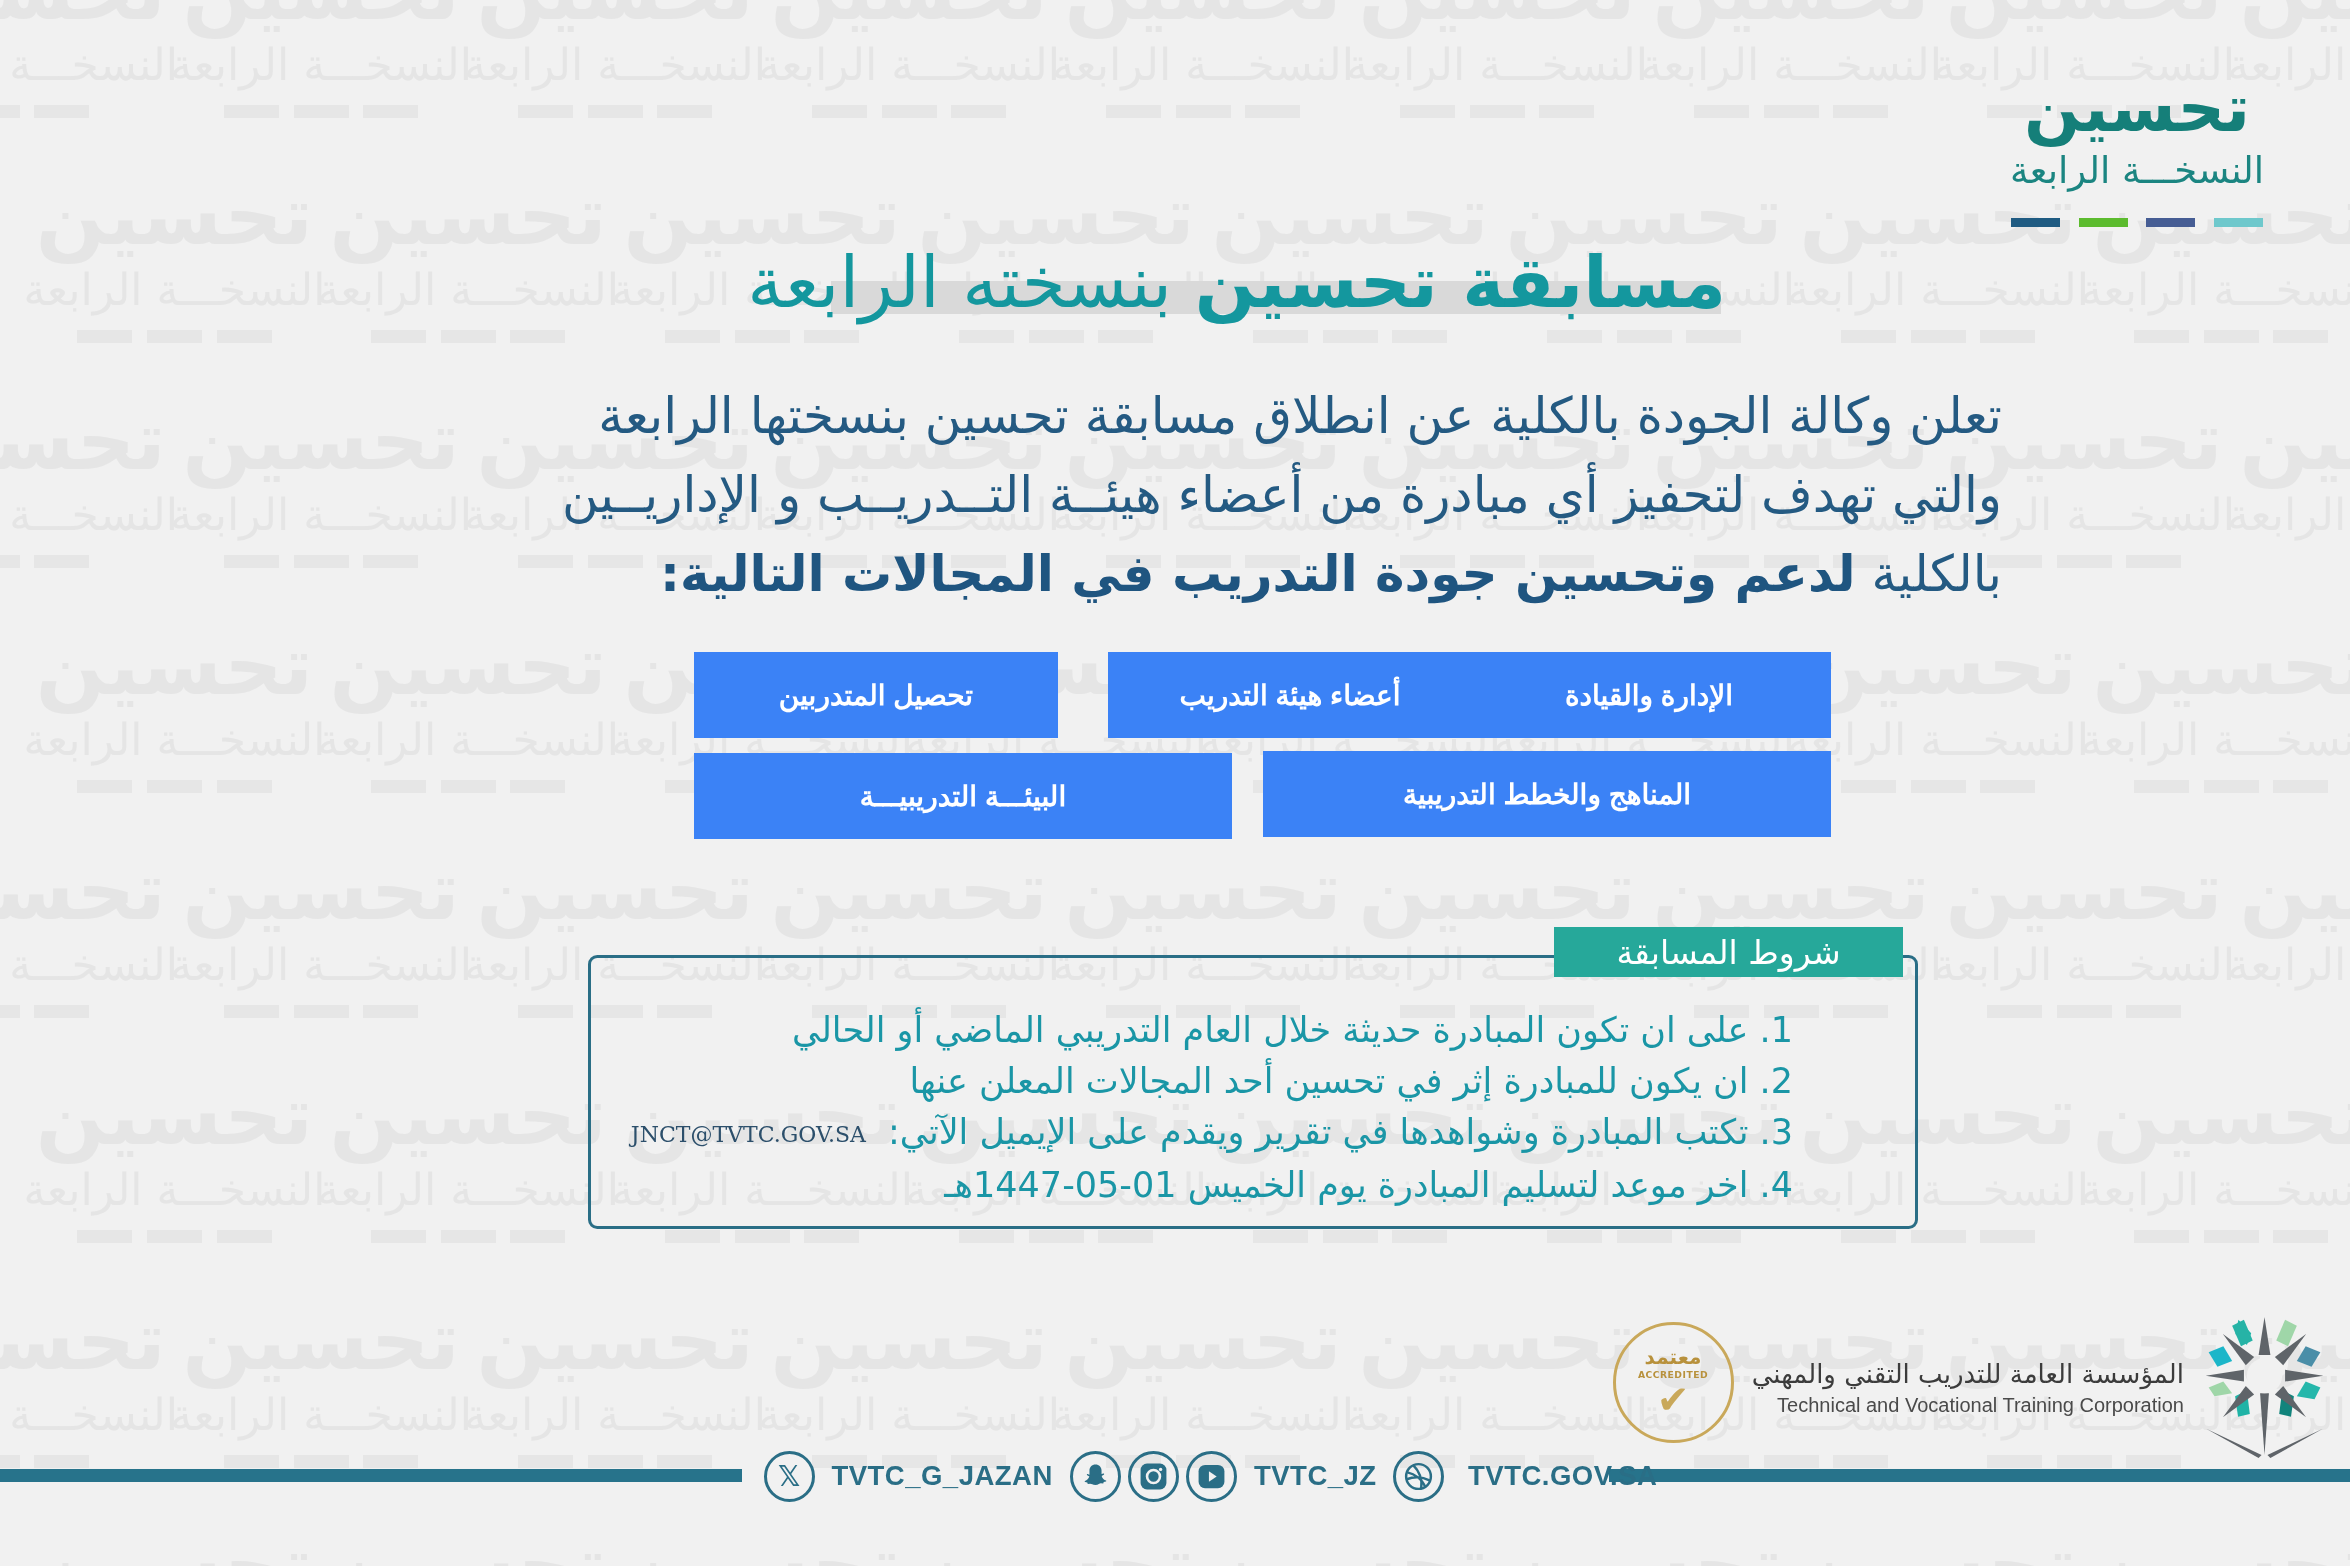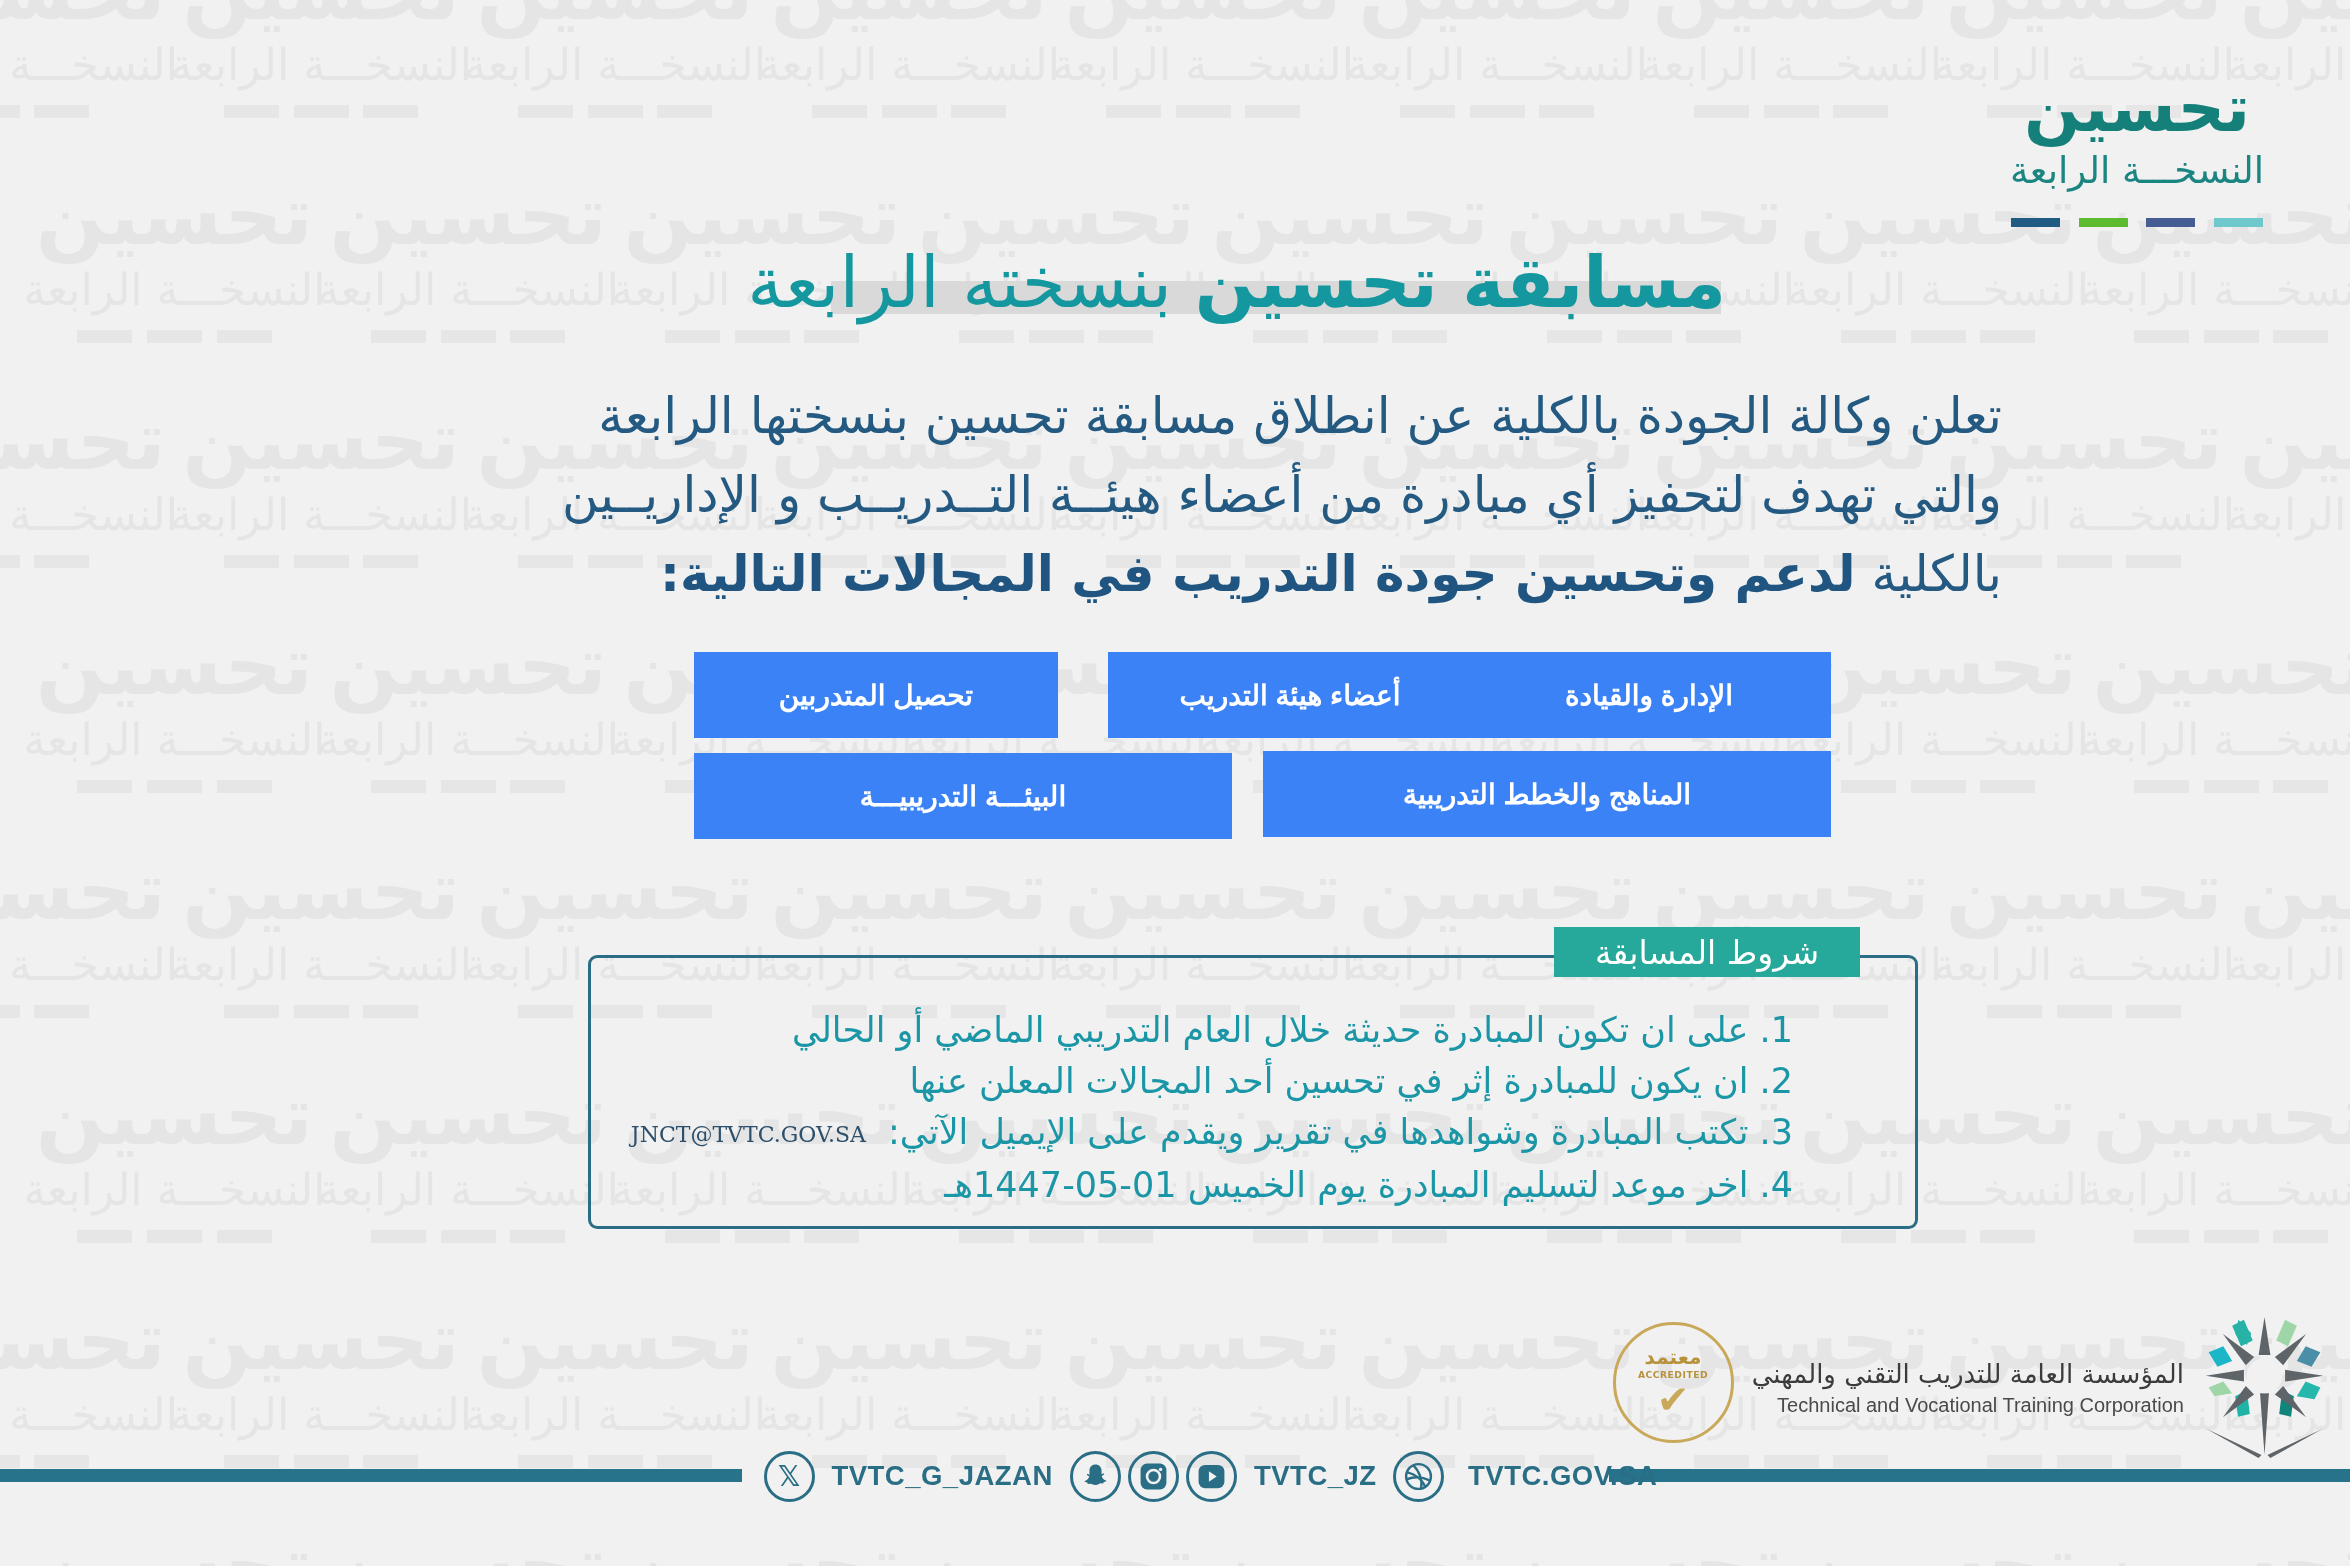--- a/index.html
+++ b/index.html
@@ -80,21 +80,21 @@
     font-size: 28px; font-weight: bold; direction: rtl;
     border: none; cursor: pointer;
   }
 
   
   .cond-frame {
     position: absolute; left: 588px; top: 955px; width: 1330px; height: 274px;
     border: 3.7px solid #2a6e86; border-radius: 9.2px;
   }
   .cond-tag {
-    position: absolute; left: 1554px; top: 927px; width: 306px; height: 50px;
+    position: absolute; left: 1554px; top: 927px; width: 349px; height: 50px;
     background: #26a89a; color: #ffffff; font-size: 33px;
     display: flex; align-items: center; justify-content: center; direction: rtl;
   }
   .cond-list {
     position: absolute; top: 1005px; right: 558px; width: 1194px;
     direction: rtl; text-align: right; list-style: none;
   }
   .cond-list li {
     color: #1a96a6; font-size: 35px; line-height: 51px; white-space: nowrap;
   }

